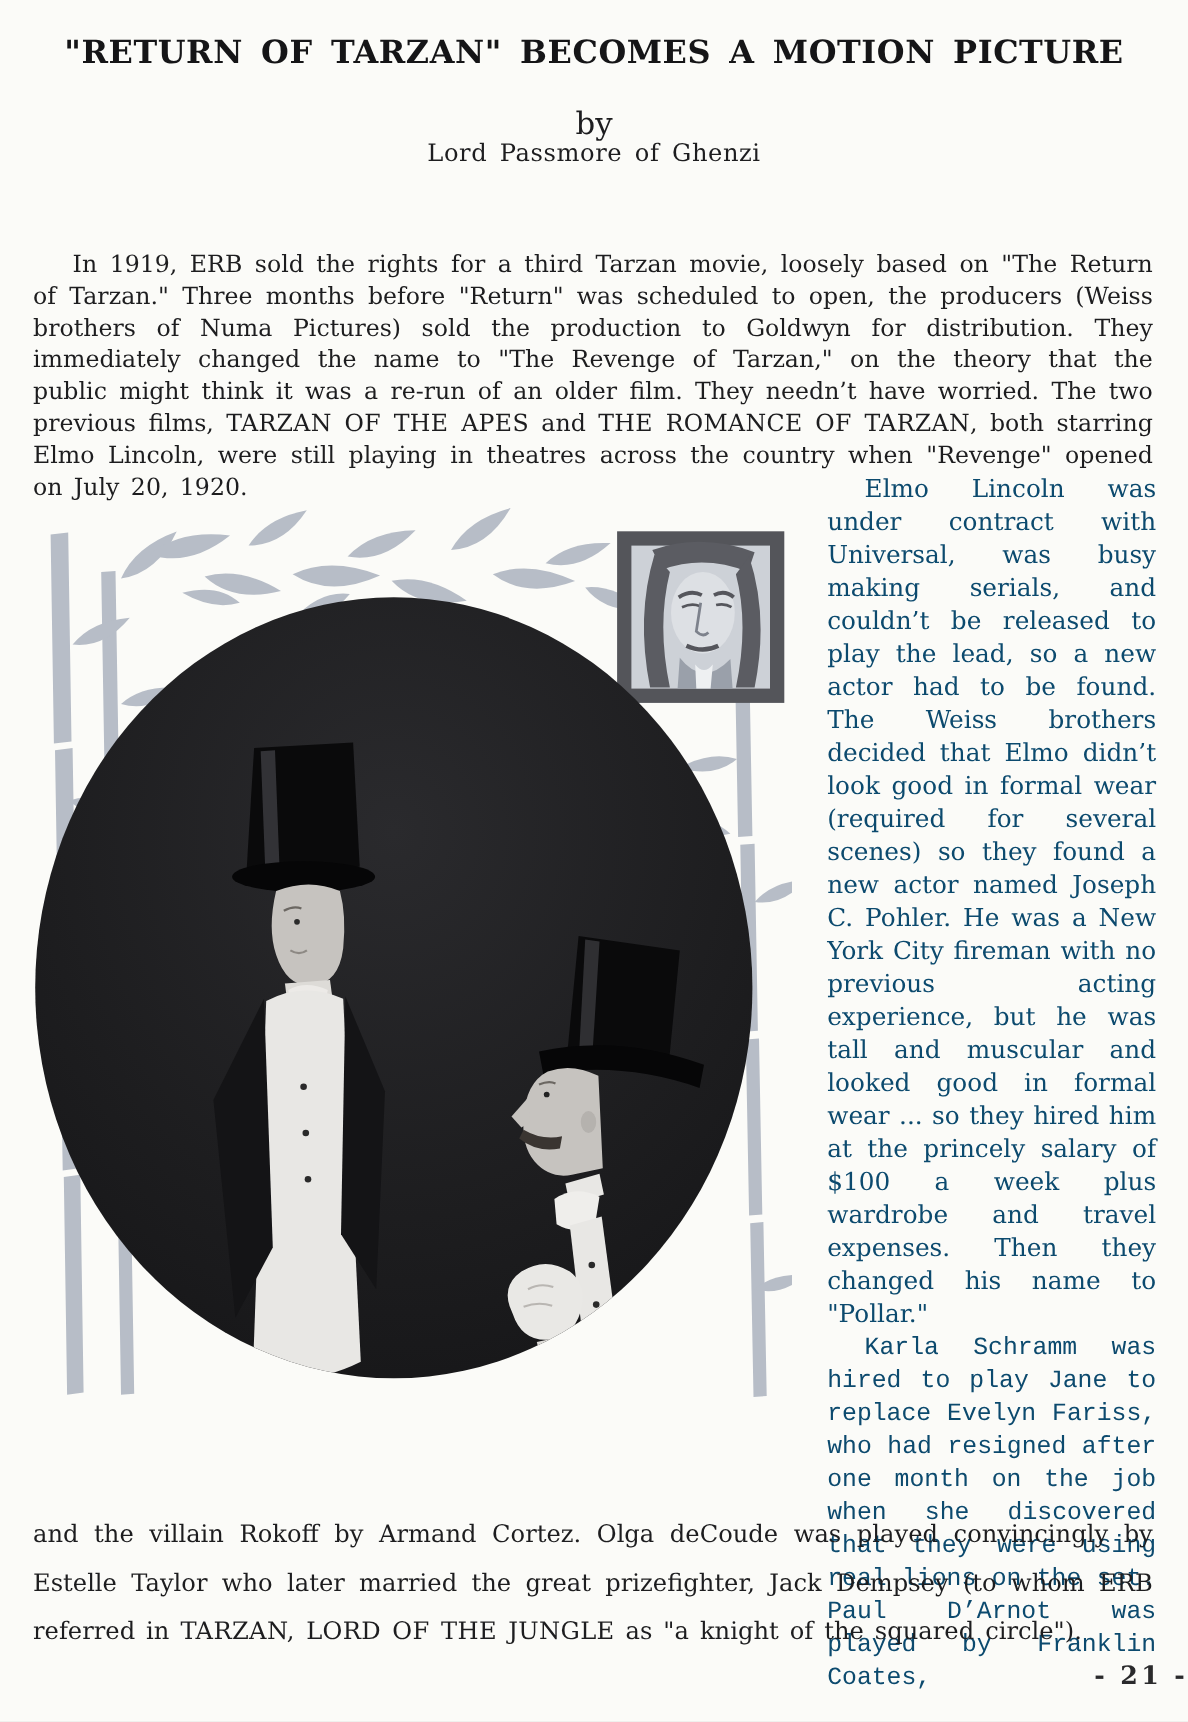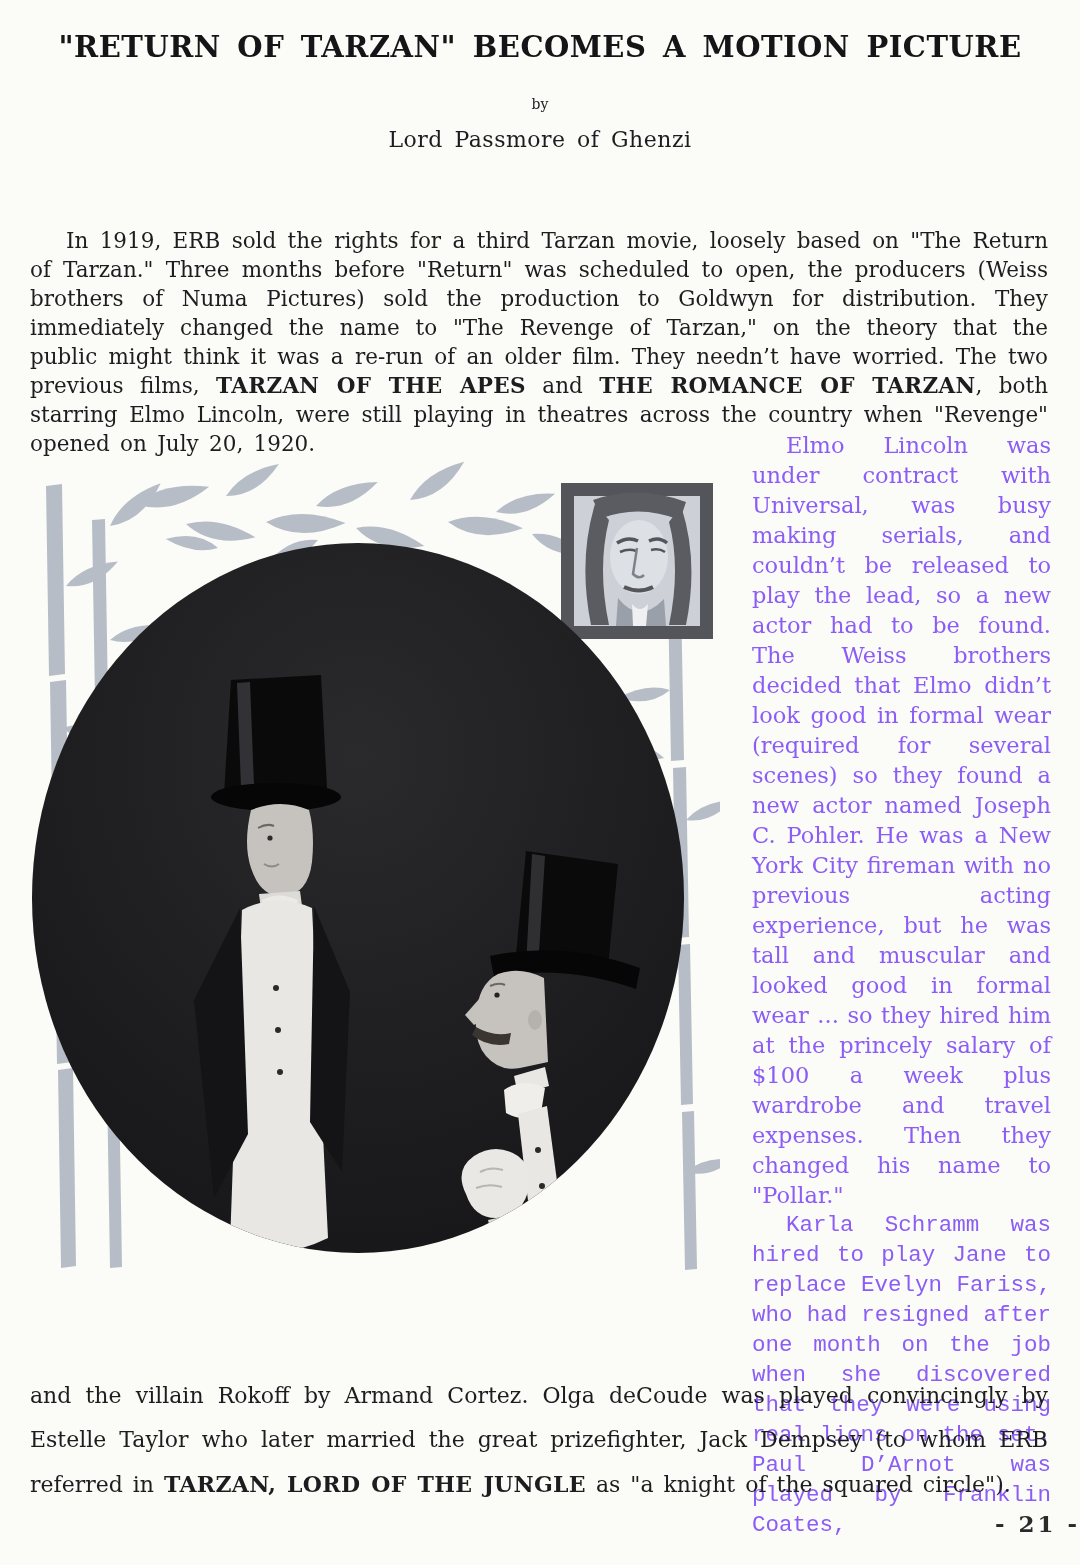--- a/index.html
+++ b/index.html
@@ -6,38 +6,38 @@
   .page{
     position:relative;width:1080px;height:1565px;margin:0 auto;
     background:#fbfbf8;color:#1d1d1f;overflow:hidden;
     font-family:"DejaVu Serif","Liberation Serif",serif;
   }
   .title{
     position:absolute;top:30px;left:0;width:100%;text-align:center;
     font-size:29px;font-weight:700;letter-spacing:.5px;word-spacing:6px;color:#151517;
   }
   .byline-label{
-    position:absolute;top:96px;left:0;width:100%;text-align:center;font-size:14px;
+    position:absolute;top:96px;left:0;width:100%;text-align:center;font-size:28px;
   }
   .byline-author{
     position:absolute;top:127px;left:0;width:100%;text-align:center;font-size:22px;letter-spacing:.5px;word-spacing:4px;
   }
   .intro{
     position:absolute;top:204px;left:30px;width:1018px;
     font-size:21.5px;line-height:29px;text-align:justify;text-indent:36px;word-spacing:3.5px;
   }
-  .intro b,.closing b{font-weight:700;letter-spacing:.3px;margin-top:44px;}
+  .intro b,.closing b{font-weight:400;letter-spacing:.3px;margin-top:44px;}
   .artwork{position:absolute;left:18px;top:428px;width:702px;height:850px;}
   .caption{
     position:absolute;top:1296px;left:20px;width:700px;text-align:center;
     font-size:20.5px;word-spacing:3px;color:#222224;
   }
   .rcol{
     position:absolute;left:752px;top:430px;width:299px;
-    font-size:22.5px;line-height:30px;text-align:justify;color:#8b5cf6;
+    font-size:22.5px;line-height:30px;text-align:justify;color:#0c4a6e;
   }
   .rcol p{margin:0;text-indent:34px;}
   .rcol p + p{font-family:Liberation Mono, monospace;}
   .closing{
     position:absolute;top:1352px;left:30px;width:1018px;
     font-size:22px;line-height:44px;text-align:justify;word-spacing:3px;
   }
   .pageno{
     position:absolute;top:1510px;left:0;width:100%;text-align:right;
     font-size:23px;font-weight:700;letter-spacing:3px;color:#2a2a2c;

